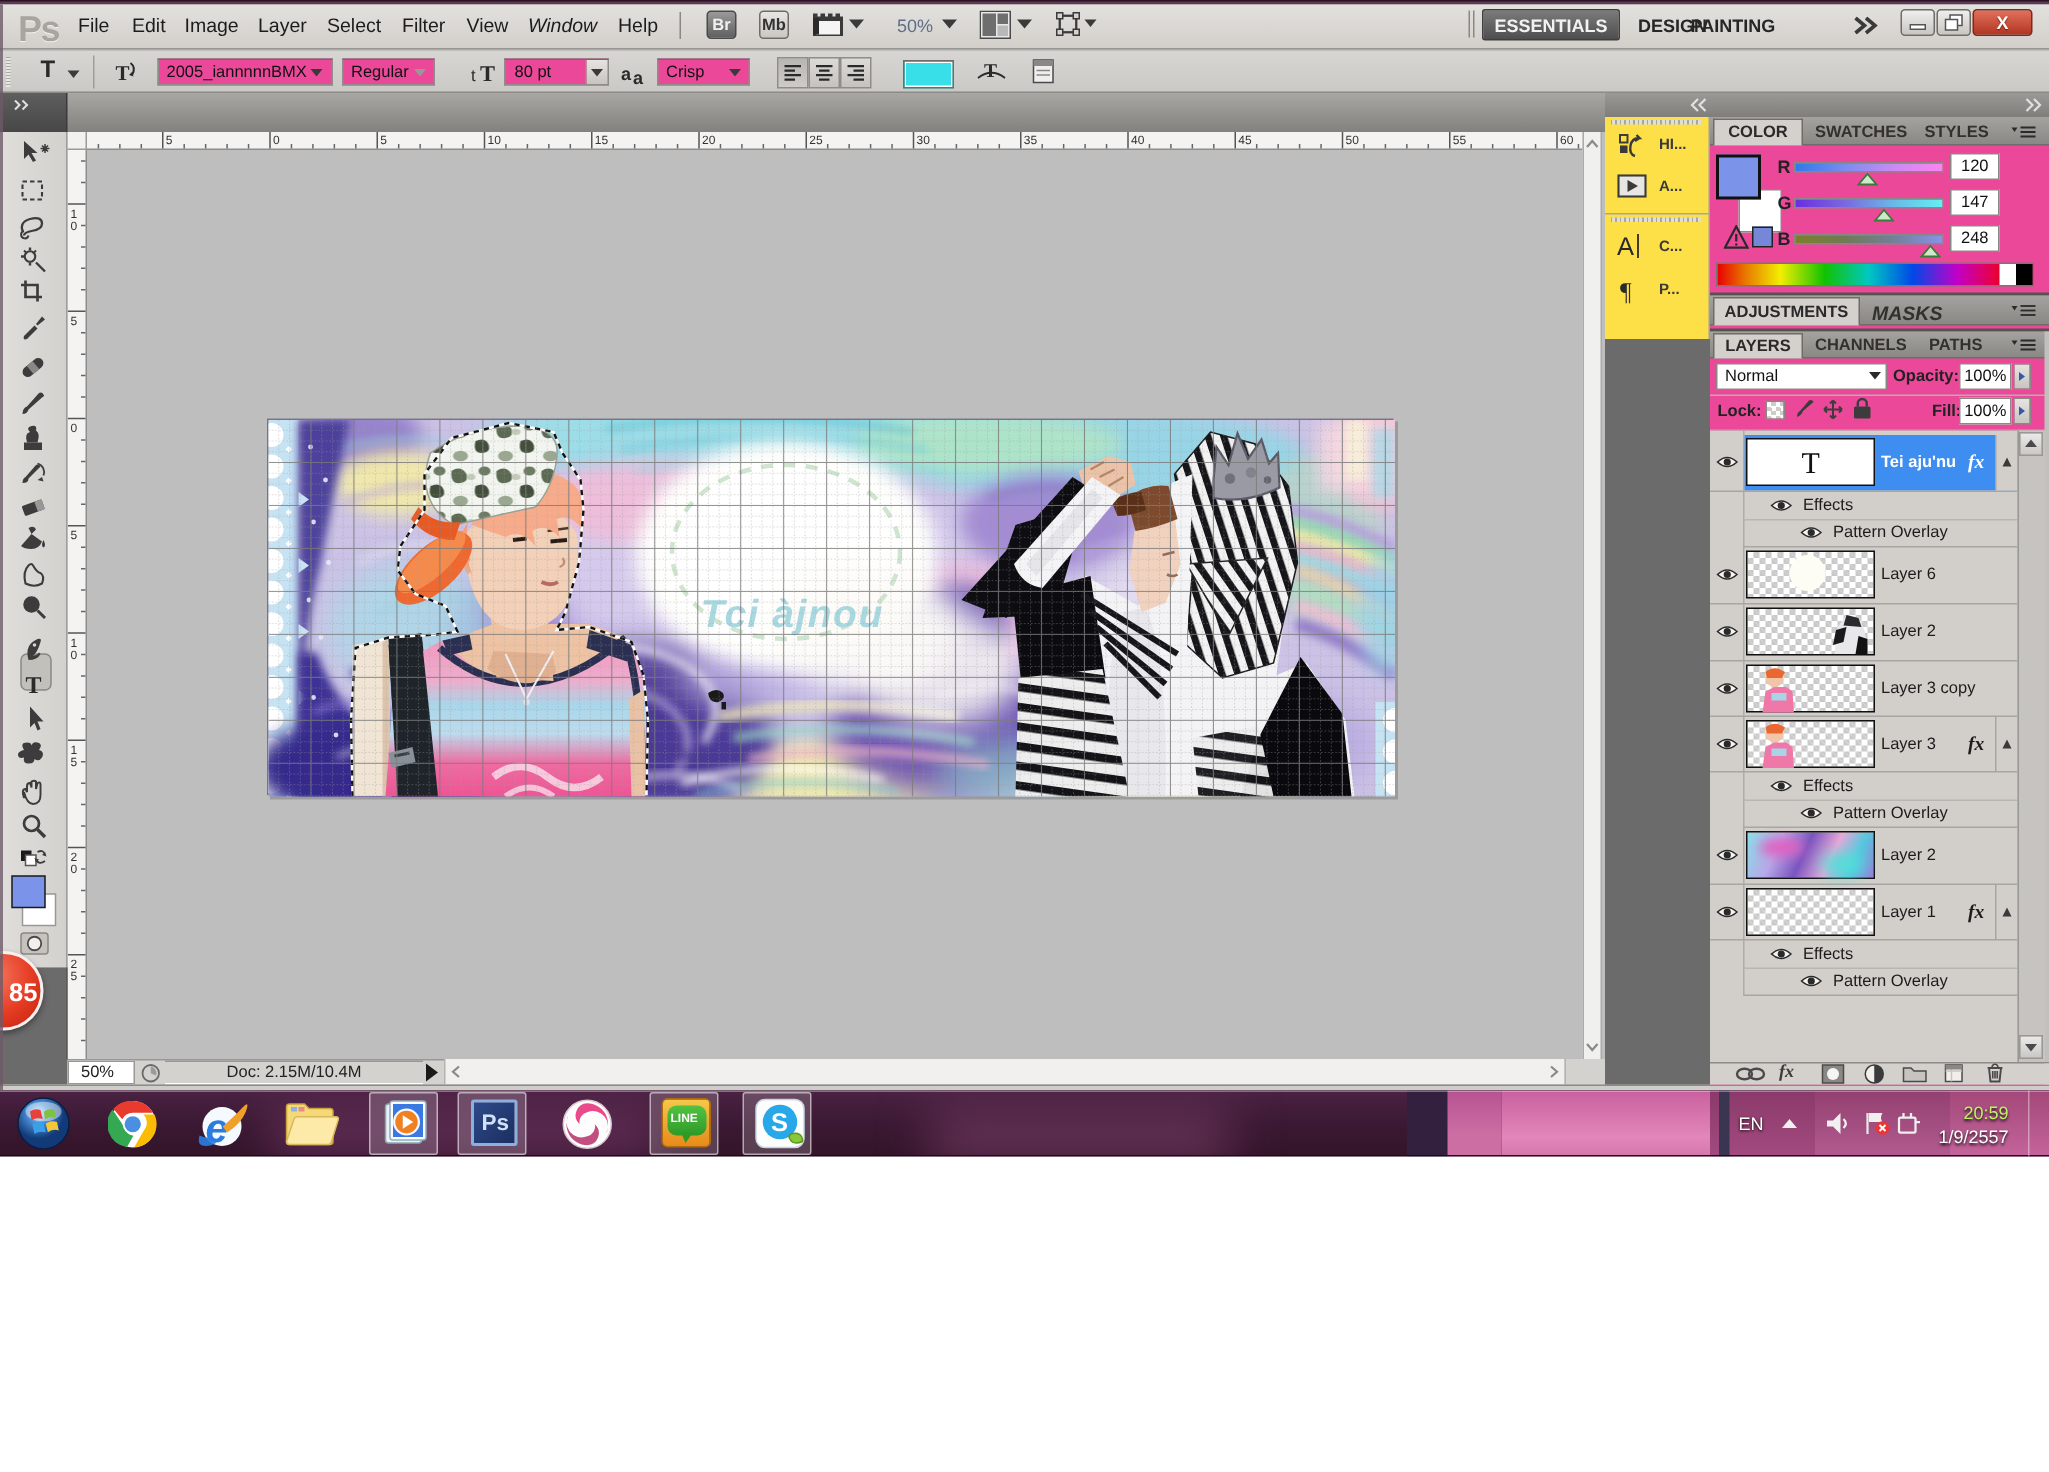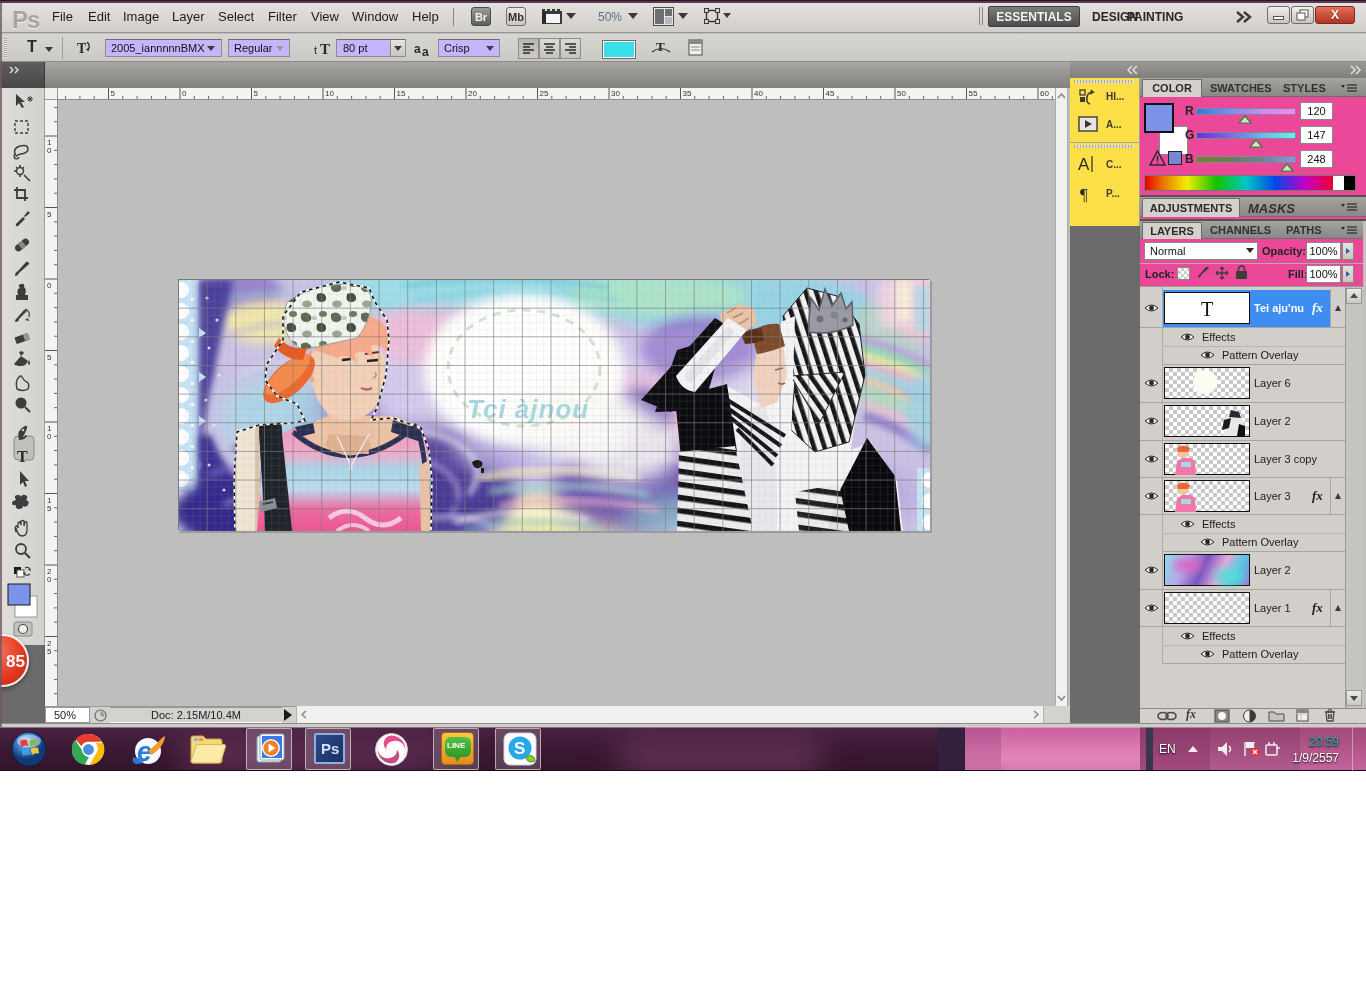--- a/index.html
+++ b/index.html
@@ -13,21 +13,21 @@
 #menubar { left:0; top:3px; width:1366px; height:30px; background:linear-gradient(#e3e1de,#d2cfca); border-bottom:1px solid #979590; }
 #pslogo { left:12px; top:6px; font-size:24px; font-weight:bold; color:#a8a5a0; letter-spacing:-1px; text-shadow:0 1px 0 #f4f2ef; }
 .menu { top:9px; font-size:13px; color:#1c1c1c; }
 #wsess { left:988px; top:6px; width:92px; height:21px; background:linear-gradient(#7b7b7b,#4e4e4e); border:1px solid #3f3f3f; border-radius:2px; color:#f2f2f2; font-size:12px; font-weight:bold; text-align:center; line-height:20px; }
 .wstext { top:10px; font-size:12px; font-weight:bold; color:#262626; }
 
 .winbtn { top:6px; height:18px; border:1px solid #6f6d69; background:linear-gradient(#f0efed,#c9c6c1); border-radius:3px; }
 #btnclose { background:linear-gradient(#e2705a,#b13623); border-color:#7e281a; }
 
 #optbar { left:0; top:34px; width:1366px; height:28px; background:linear-gradient(#d8d6d3,#cbc9c6); border-bottom:1px solid #8e8c88; }
-.obox { top:5px; height:18px; background:#c4b5fd; border:1px solid #8f8d89; border-top-color:#6f6d69; font-size:11px; color:#111; }
+.obox { top:5px; height:18px; background:#ec4899; border:1px solid #8f8d89; border-top-color:#6f6d69; font-size:11px; color:#111; }
 
 #tabrow { left:0; top:62px; width:1366px; height:26px; background:linear-gradient(#a9a7a3,#83817d); }
 #toolhead { left:0; top:62px; width:45px; height:26px; background:linear-gradient(#5e5e5e,#474747); border-right:1px solid #3a3a3a; }
 #doctab { left:45px; top:62px; width:263px; height:26px; background:#d4d1cc; border:1px solid #6c6a66; border-bottom:none; font-size:11px; font-weight:bold; color:#1e1e1e; line-height:25px; }
 #dockhead { left:1070px; top:62px; width:296px; height:16px; background:linear-gradient(#9b9995,#807e7a); }
 
 #rulcorner { left:45px; top:88px; width:13px; height:12px; background:#f2f1ef; border-right:1px solid #9a9a9a; border-bottom:1px solid #9a9a9a; }
 #hruler { left:58px; top:88px; width:997px; height:12px; background:#f4f3f1; border-bottom:1px solid #8e8e8e; overflow:hidden; }
 #vruler { left:45px; top:100px; width:13px; height:606px; background:#f4f3f1; border-right:1px solid #8e8e8e; overflow:hidden; }
 
@@ -61,21 +61,21 @@
       <div class="abs" style="left:0;top:3px;width:2px;height:724px;background:#6e5a68;opacity:0.8;z-index:50;"></div>
   <div id="menubar" class="abs"></div>
   <div id="pslogo" class="abs">Ps</div>
   <span class="menu abs" style="left:52px;">File</span>
   <span class="menu abs" style="left:88px;">Edit</span>
   <span class="menu abs" style="left:123px;">Image</span>
   <span class="menu abs" style="left:172px;">Layer</span>
   <span class="menu abs" style="left:218px;">Select</span>
   <span class="menu abs" style="left:268px;">Filter</span>
   <span class="menu abs" style="left:311px;">View</span>
-  <span class="menu abs" style="left:352px;">Window</span>
+  <span class="menu abs" style="left:352px;font-style:italic;">Window</span>
   <span class="menu abs" style="left:412px;">Help</span>
   <div class="abs" style="left:453px;top:8px;width:1px;height:18px;background:#8a8884;"></div>
   <div class="abs" style="left:471px;top:7px;width:20px;height:19px;border-radius:3px;background:linear-gradient(#9a9a9a,#5f5f5f);border:1px solid #4a4a4a;color:#f0f0f0;font-size:11px;font-weight:bold;text-align:center;line-height:18px;">Br</div>
   <div class="abs" style="left:506px;top:7px;width:20px;height:19px;border-radius:3px;background:linear-gradient(#e8e6e3,#cac7c2);border:1px solid #6f6d69;color:#333;font-size:11px;font-weight:bold;text-align:center;line-height:18px;">Mb</div>
   <svg class="abs" style="left:541px;top:8px;" width="22" height="17">
         <rect x="1" y="3" width="20" height="13" fill="#3a3a3a"></rect>
         <rect x="3" y="6" width="16" height="9" fill="#f5f5f5"></rect>
         <rect x="1" y="1" width="3" height="3" fill="#3a3a3a"></rect>
         <rect x="6" y="1" width="3" height="3" fill="#3a3a3a"></rect>
         <rect x="11" y="1" width="3" height="3" fill="#3a3a3a"></rect>
@@ -1062,18 +1062,18 @@
    <svg class="abs" style="left:1242px;top:13px;" width="20" height="18">
           <path d="M3 2 v14" stroke="#e8e8e8" stroke-width="1.5"></path>
           <path d="M4 2 h9 q-2 3 0 6 h-9 z" fill="#f0f0f0"></path>
           <circle cx="13" cy="12" r="4.5" fill="#e33"></circle>
           <path d="M11 10 l4 4 m0 -4 l-4 4" stroke="#fff" stroke-width="1.3"></path>
         </svg>
    <svg class="abs" style="left:1264px;top:13px;" width="18" height="18">
           <rect x="2" y="5" width="11" height="10" rx="1" fill="none" stroke="#f0f0f0" stroke-width="1.5"></rect>
           <path d="M5 5 v-3 m5 3 v-3 M13 8 h3" stroke="#f0f0f0" stroke-width="1.5"></path>
         </svg>
-   <span class="abs" style="left:1297px;top:8px;width:42px;text-align:right;font-size:12px;color:#14b8a6;text-shadow:0 1px 2px #000;">20:59</span>
+   <span class="abs" style="left:1297px;top:8px;width:42px;text-align:right;font-size:12px;color:#bef264;text-shadow:0 1px 2px #000;">20:59</span>
    <span class="abs" style="left:1280px;top:24px;width:59px;text-align:right;font-size:12px;color:#fff;text-shadow:0 1px 2px #000;">1/9/2557</span>
    <div class="abs" style="left:1352px;top:0;width:1px;height:44px;background:rgba(255,255,255,0.4);"></div>
   </div>
  </div>
 </div>
 
 </body></html>

